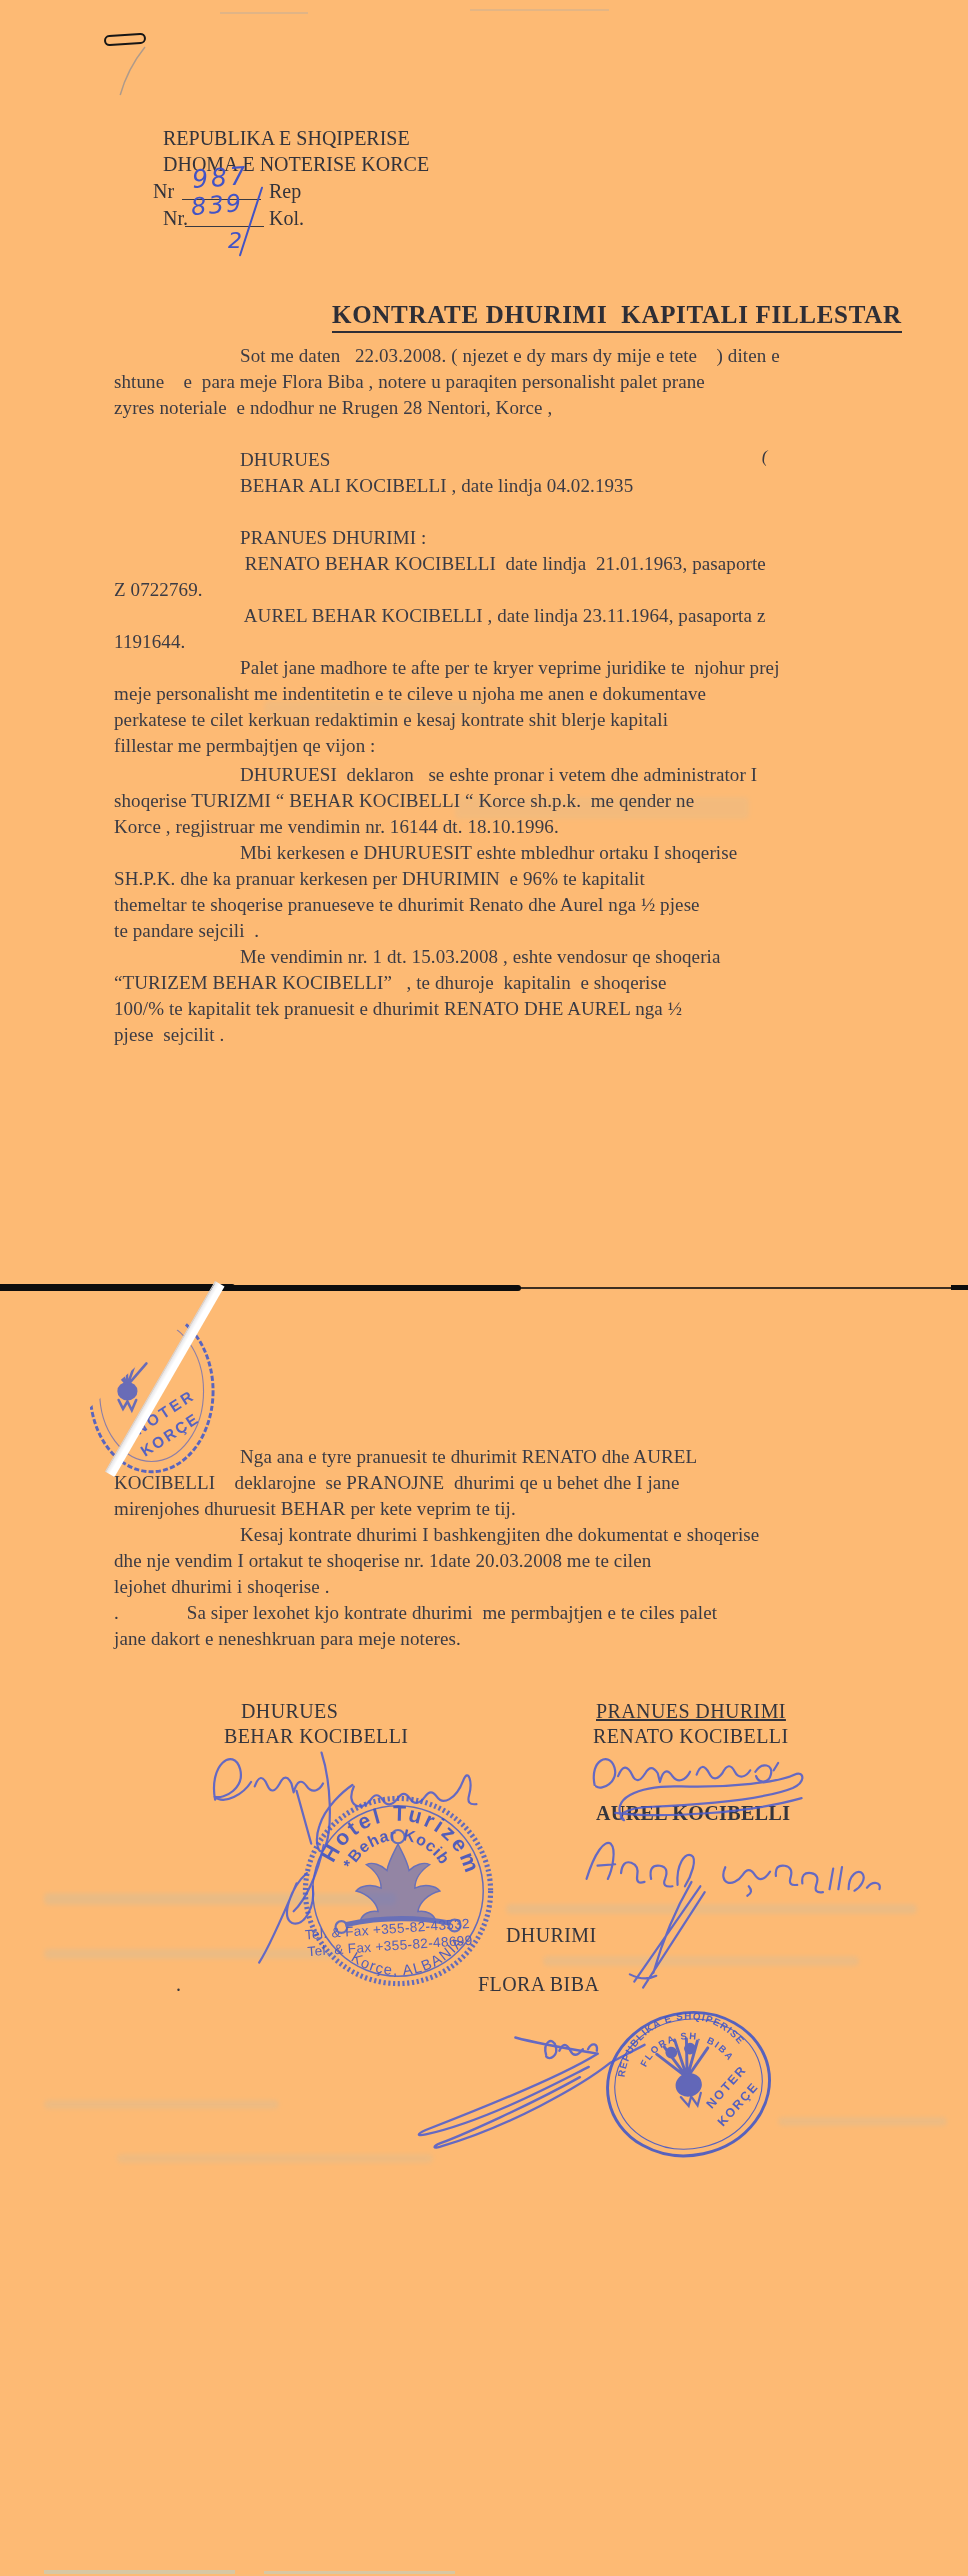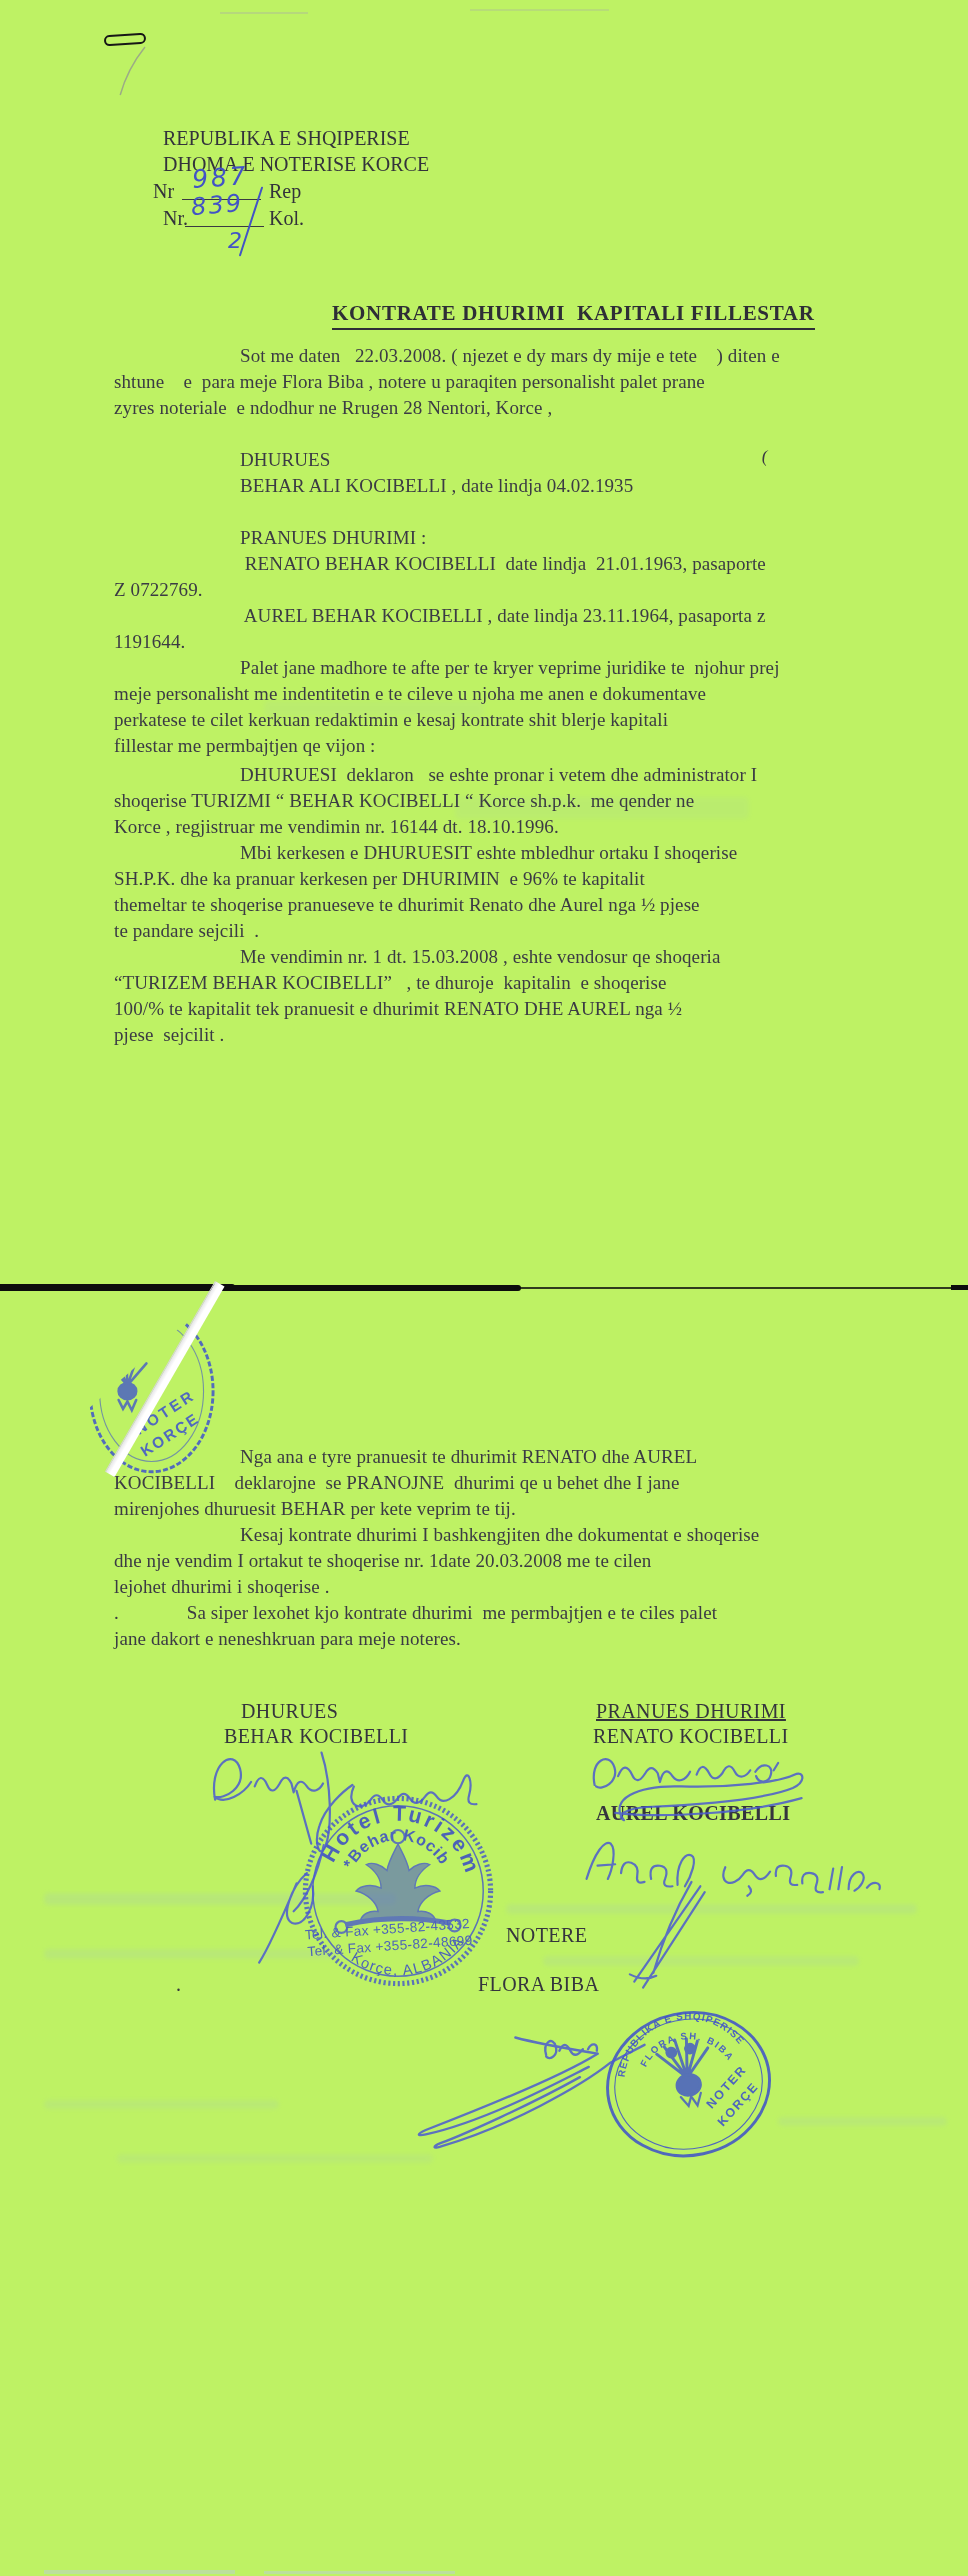--- a/index.html
+++ b/index.html
@@ -1,27 +1,27 @@
 <!DOCTYPE html>
 <html style="font-size:11.7px"><head>
 <meta charset="utf-8">
 <style>
   html,body{margin:0;padding:0;background:#ffffff;}
-  .scan{position:relative;width:969px;height:2576px;background:#bef264;overflow:hidden;
+  .scan{position:relative;width:969px;height:2576px;background:#fdba74;overflow:hidden;
         font-family:"Liberation Serif", serif;color:#3a3a42;}
   .abs{position:absolute;}
   
   .doc-text{font-size:19px;line-height:26px;letter-spacing:0.1px;color:#3b3b44;}
   .para{margin:0;white-space:pre;text-indent:126px;}
   .para.noind{text-indent:0;}
   .para.indall{text-indent:0;padding-left:126px;}
   .gap36{margin-top:26px;}
   .gap12{margin-top:3px;}
   .hdr{font-size:20px;line-height:26px;color:#33333b;}
-  .title{font-size:21px;font-weight:bold;letter-spacing:0.7px;color:#2e2e36;
+  .title{font-size:25px;font-weight:bold;letter-spacing:0.7px;color:#2e2e36;
          border-bottom:2.2px solid #2e2e36;padding-bottom:2.2px;white-space:pre;}
   .siglabel{font-size:20px;letter-spacing:0.4px;color:#35353d;white-space:pre;}
   
   .ink{color:#4253c6;font-family:"DejaVu Sans",sans-serif;font-style:italic;}
   .underl{border-bottom:1.5px solid #3a3a42;height:0.7px;}
   
   .tape{border:2.9px solid #161616;border-radius:6.6px;transform:rotate(-4deg);}
   .sep{background:#0d0d0d;}
   .bleed{background:#9fc0c6;filter:blur(2.2px);border-radius:4.4px;}
   .streak{background:#b9d2cc;opacity:.55;}
@@ -132,21 +132,21 @@
 lejohet dhurimi i shoqerise .</p>
     <p class="para noind">.              Sa siper lexohet kjo kontrate dhurimi  me permbajtjen e te ciles palet
 jane dakort e neneshkruan para meje noteres.</p>
   </div>
 
   <div class="abs siglabel" style="left:241px;top:1700px;">DHURUES</div>
   <div class="abs siglabel" style="left:212px;top:1725px;margin-left:12px;">BEHAR KOCIBELLI</div>
   <div class="abs siglabel" style="left:596px;top:1700px;text-decoration:underline;">PRANUES DHURIMI</div>
   <div class="abs siglabel" style="left:593px;top:1725px;">RENATO KOCIBELLI</div>
   <div class="abs siglabel" style="left:596px;top:1802px;font-weight:bold;">AUREL KOCIBELLI</div>
-  <div class="abs siglabel" style="left:506px;top:1924px;">NOTERE</div>
+  <div class="abs siglabel" style="left:506px;top:1924px;">DHURIMI</div>
   <div class="abs siglabel" style="left:478px;top:1973px;">FLORA BIBA</div>
   <div class="abs siglabel" style="left:176px;top:1973px;">.</div>
 
   <svg class="abs" style="left:301px;top:1794px;" width="194" height="194" viewBox="0 0 264 264">
     <g stroke="#4a5ec6" fill="none" opacity=".85">
       <circle cx="132" cy="132" r="126" stroke-width="7" stroke-dasharray="3 3.5"></circle>
       <circle cx="132" cy="132" r="116" stroke-width="2"></circle>
     </g>
     <defs>
       <path id="hotArcTop" d="M41 104 A95 95 0 0 1 223 104"></path>

